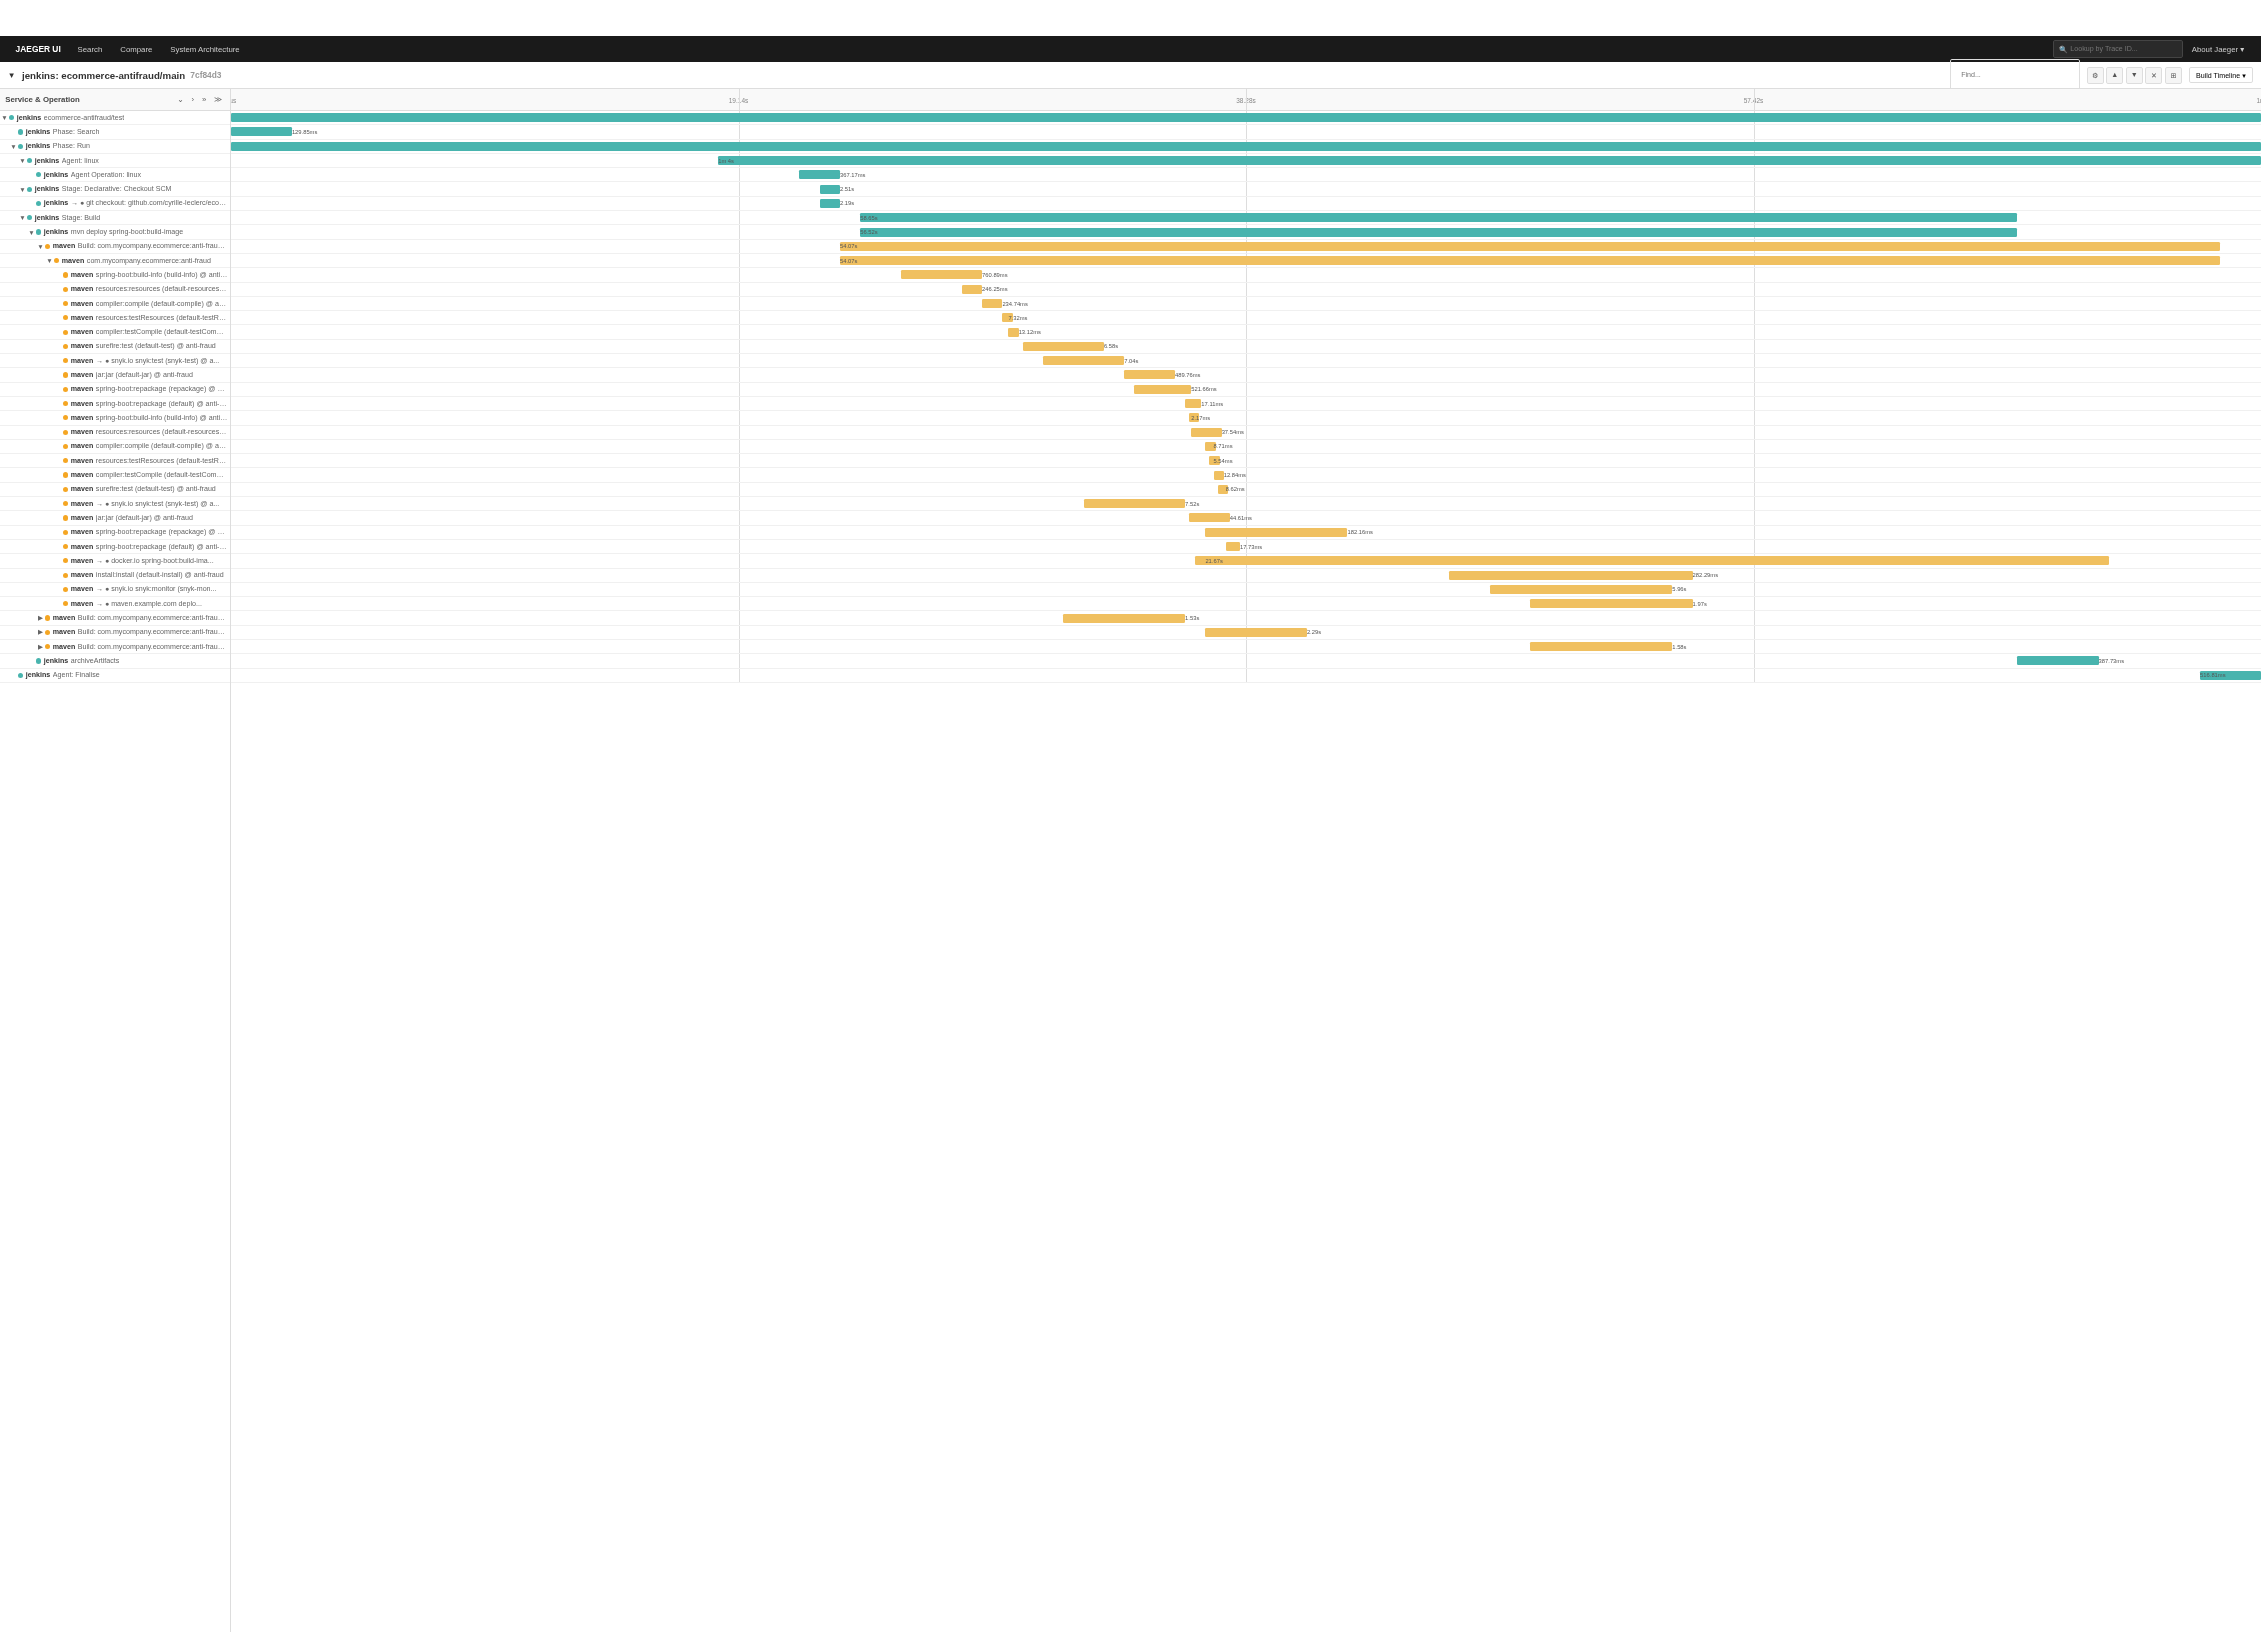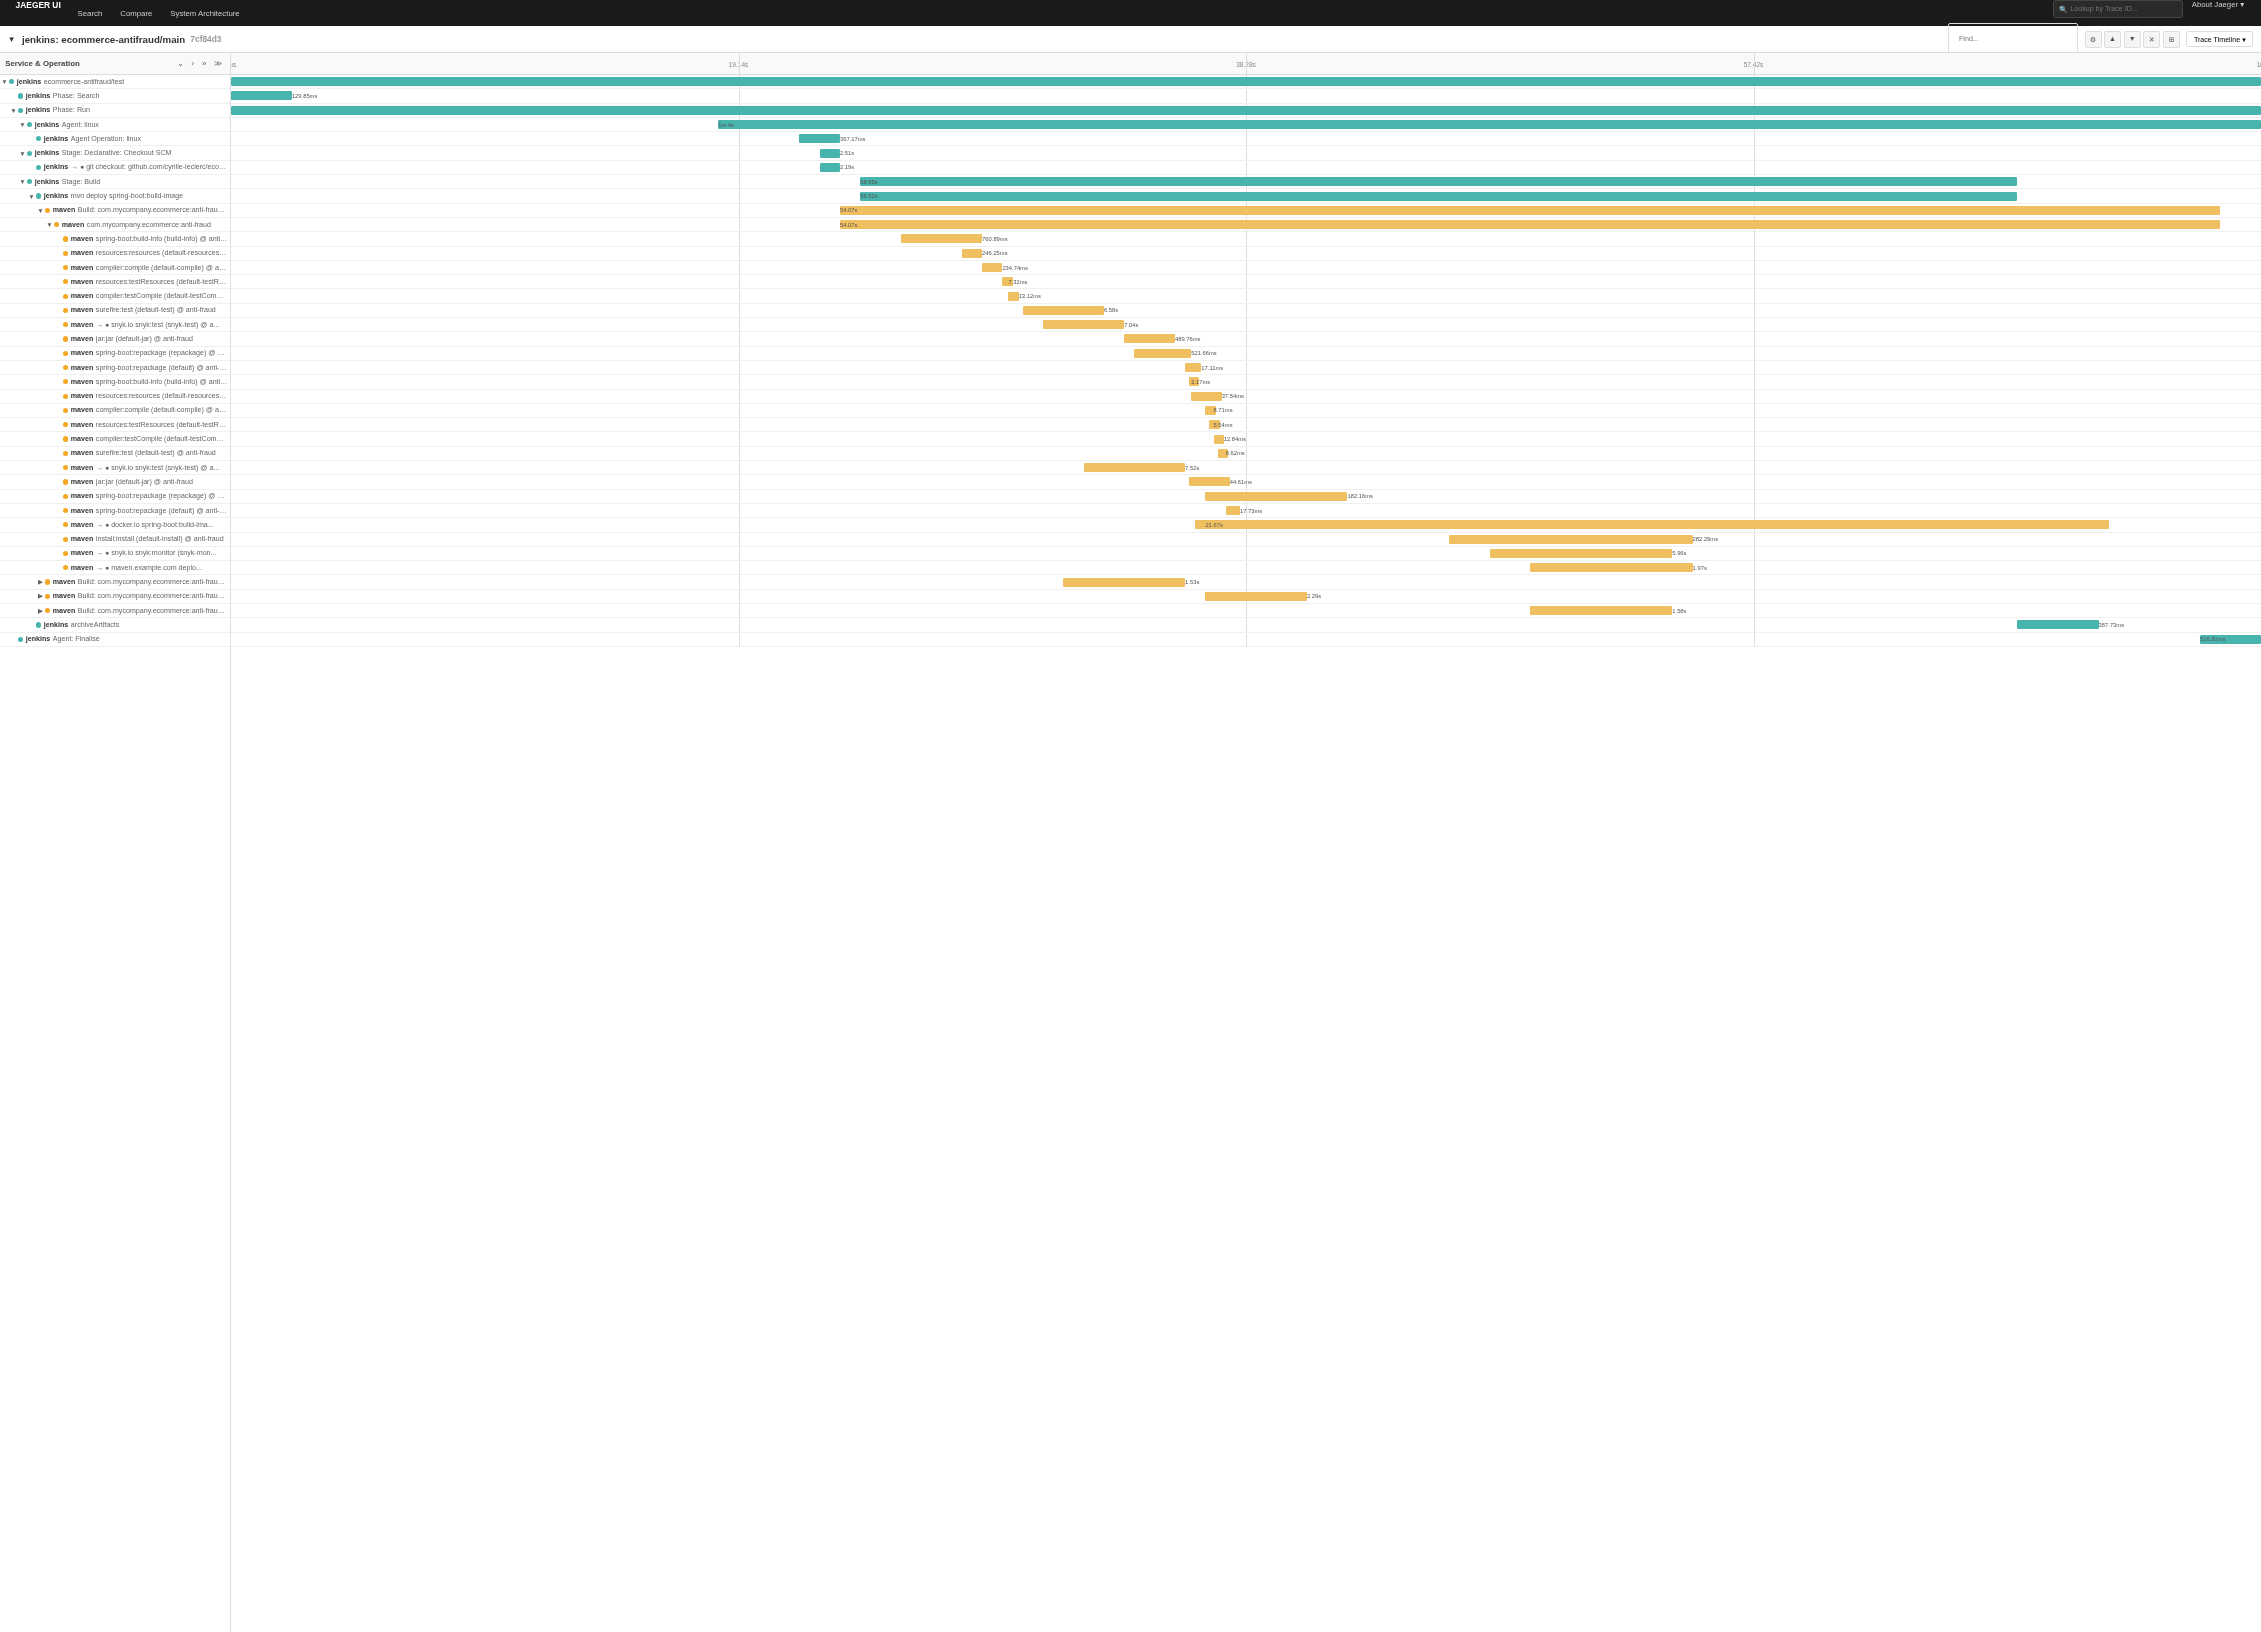--- a/index.html
+++ b/index.html
@@ -3,24 +3,25 @@
   <meta charset="utf-8">
   <style>
     * { box-sizing: border-box; margin: 0; padding: 0; }
     body { font-family: 'Helvetica Neue', Arial, sans-serif; font-size: 7.8px; background: #fff; color: #333; overflow: hidden; }
 
     
     .top-nav {
       background: #1a1a1a;
       color: #fff;
       display: flex;
-      align-items: flex-start;
+      align-items: center;
       height: 26px;
       padding: 0 7.8px;
       gap: 0;
+      margin-top: 36px;
     }
     .nav-brand {
       font-weight: bold;
       font-size: 8.4px;
       color: #fff;
       padding: 0 7.8px;
       white-space: nowrap;
     }
     .nav-item {
       color: #ccc;
@@ -289,21 +290,21 @@
   <div class="trace-find">
     <input type="text" placeholder="Find..." style="">
   </div>
   <div class="trace-controls">
     <div class="ctrl-btn">⚙</div>
     <div class="ctrl-btn">▲</div>
     <div class="ctrl-btn">▼</div>
     <div class="ctrl-btn">✕</div>
     <div class="ctrl-btn">⊞</div>
   </div>
-  <button class="trace-timeline-btn">Trace Timeline ▾</button>
+  <button class="trace-timeline-btn">Build Timeline ▾</button>
 </div>
 
 <div class="main">
 
   <div class="service-panel">
     <div class="service-header">
       <span>Service &amp; Operation</span>
       <div class="service-header-controls">
         <button class="sh-btn">⌄</button>
         <button class="sh-btn">›</button>

